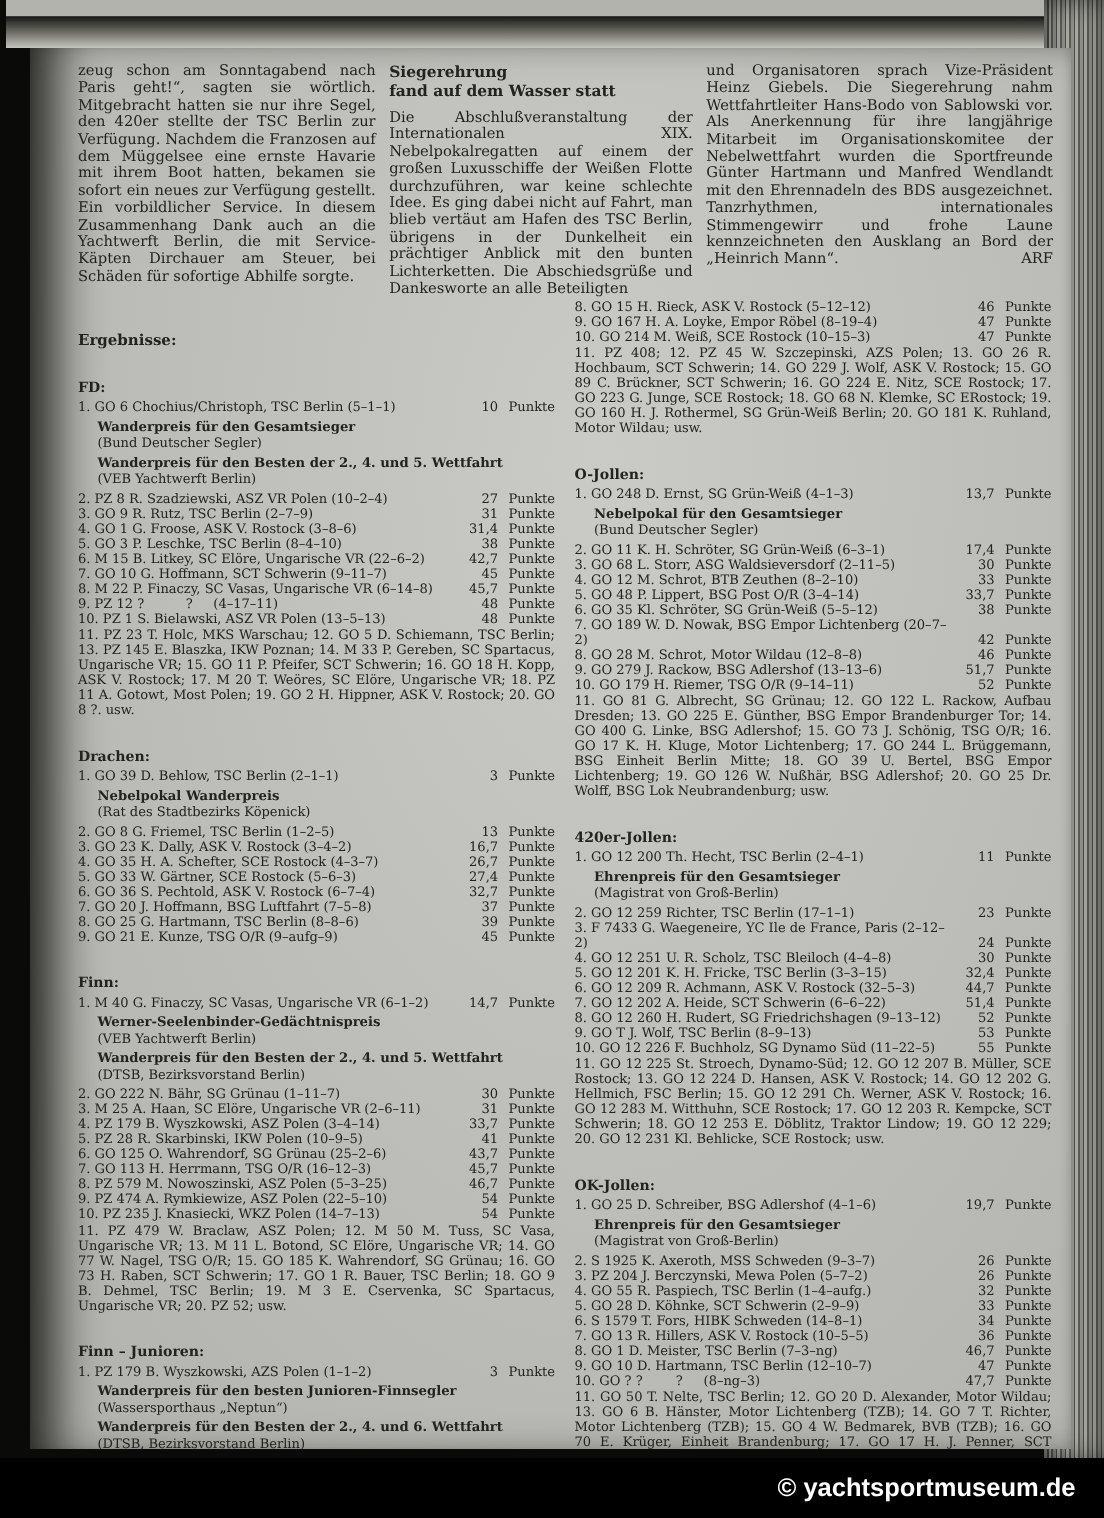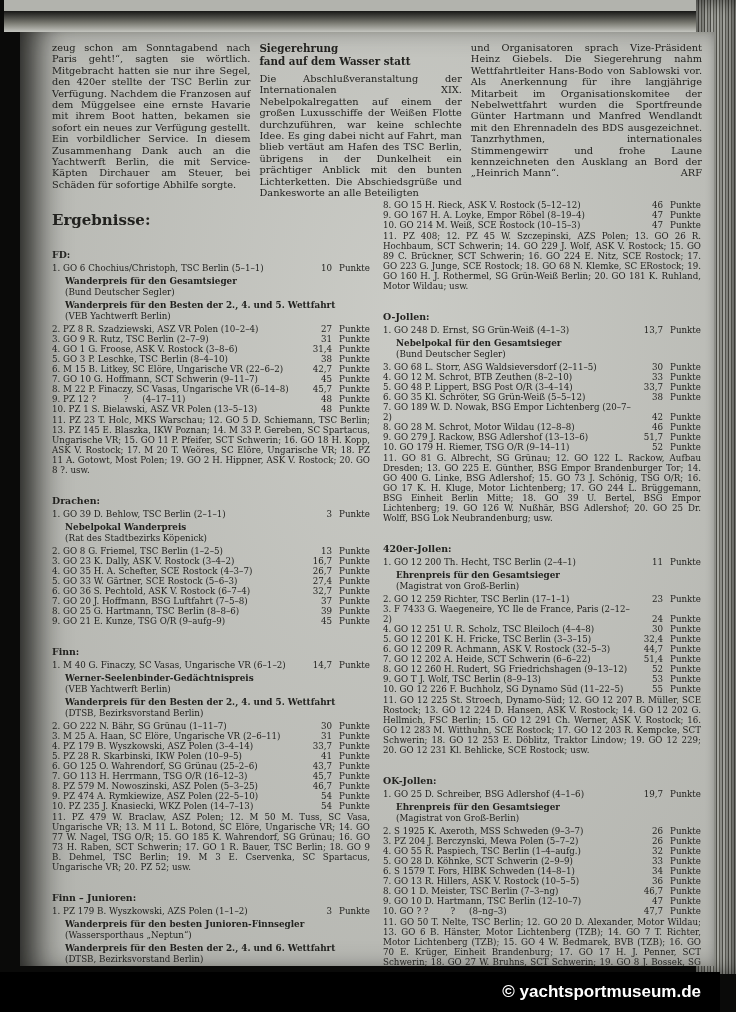--- a/index.html
+++ b/index.html
@@ -30,38 +30,38 @@
   .prose-row { display:flex; gap:9px; }
   .prose-col { font-size:9.8px; line-height:11.4px; text-align:justify; }
   .prose-col.c1 { width:200px; }
   .prose-col.c2 { width:204px; }
   .prose-col.c3 { width:233px; }
   .art-title { font-weight:bold; font-size:10.3px; line-height:13px; text-align:left; }
   .art-title.second { margin-bottom:5px; }
   .byline { float:right; }
 
   
-  .results-heading { font-weight:bold; font-size:15px; margin:11px 0 2px; }
+  .results-heading { font-weight:bold; font-size:10px; margin:22px 0 2px; }
   .results-row { display:flex; gap:13px; margin-top:2px; }
   .res-col { width:318px; }
   .res-section { margin-bottom:7px; }
   .class-title { font-weight:bold; font-size:9.4px; margin:20px 0 3px; }
   .entry { display:flex; align-items:flex-end; font-size:8.7px; line-height:10px; }
   .etext { flex:1 1 auto; padding-right:5px; }
   .pts { flex:0 0 auto; white-space:nowrap; }
   .pval { display:inline-block; min-width:21px; text-align:right; }
   .punit { display:inline-block; margin-left:7px; }
   .award { font-weight:bold; font-size:8.8px; line-height:10px; padding-left:13px; margin:3px 0 1px; }
   .note { font-size:8.7px; line-height:10px; padding-left:13px; margin:0 0 3px; }
   .runin { font-size:8.7px; line-height:10px; text-align:justify; margin-top:1px; }
   .page-number { text-align:right; padding-right:56px; margin-top:13px; font-weight:bold; font-size:10.5px; }
 
   
   .footer-bar {
-    position:absolute; left:0; right:16px; bottom:0; height:40px; background:var(--footer-bg);
+    position:absolute; left:0; right:0; bottom:0; height:40px; background:var(--footer-bg);
     display:flex; align-items:center; justify-content:flex-end; padding-right:19px; box-sizing:border-box;
     z-index:5;
   }
   .footer-text { color:var(--footer-text); font-family:"Liberation Sans", sans-serif; font-weight:bold; font-size:17px; }
 </style>
 </head>
 <body>
 
 <div class="page-top-edge"></div>
 <div class="page-top-shadow"></div>
@@ -281,20 +281,24 @@
             </section>
             <section class="res-section">
               <div class="class-title">O-Jollen:</div>
               <div class="entry">
                 <span class="etext">1. GO 248 D. Ernst, SG Grün-Weiß (4–1–3)</span>
                 <span class="pts"><span class="pval">13,7</span><span class="punit">Punkte</span></span>
               </div>
               <div class="award">Nebelpokal für den Gesamtsieger</div>
               <div class="note">(Bund Deutscher Segler)</div>
               <div class="entry">
+                <span class="etext">2. GO 11 K. H. Schröter, SG Grün-Weiß (6–3–1)</span>
+                <span class="pts"><span class="pval">17,4</span><span class="punit">Punkte</span></span>
+              </div>
+              <div class="entry">
                 <span class="etext">3. GO 68 L. Storr, ASG Waldsieversdorf (2–11–5)</span>
                 <span class="pts"><span class="pval">30</span><span class="punit">Punkte</span></span>
               </div>
               <div class="entry">
                 <span class="etext">4. GO 12 M. Schrot, BTB Zeuthen (8–2–10)</span>
                 <span class="pts"><span class="pval">33</span><span class="punit">Punkte</span></span>
               </div>
               <div class="entry">
                 <span class="etext">5. GO 48 P. Lippert, BSG Post O/R (3–4–14)</span>
                 <span class="pts"><span class="pval">33,7</span><span class="punit">Punkte</span></span>

